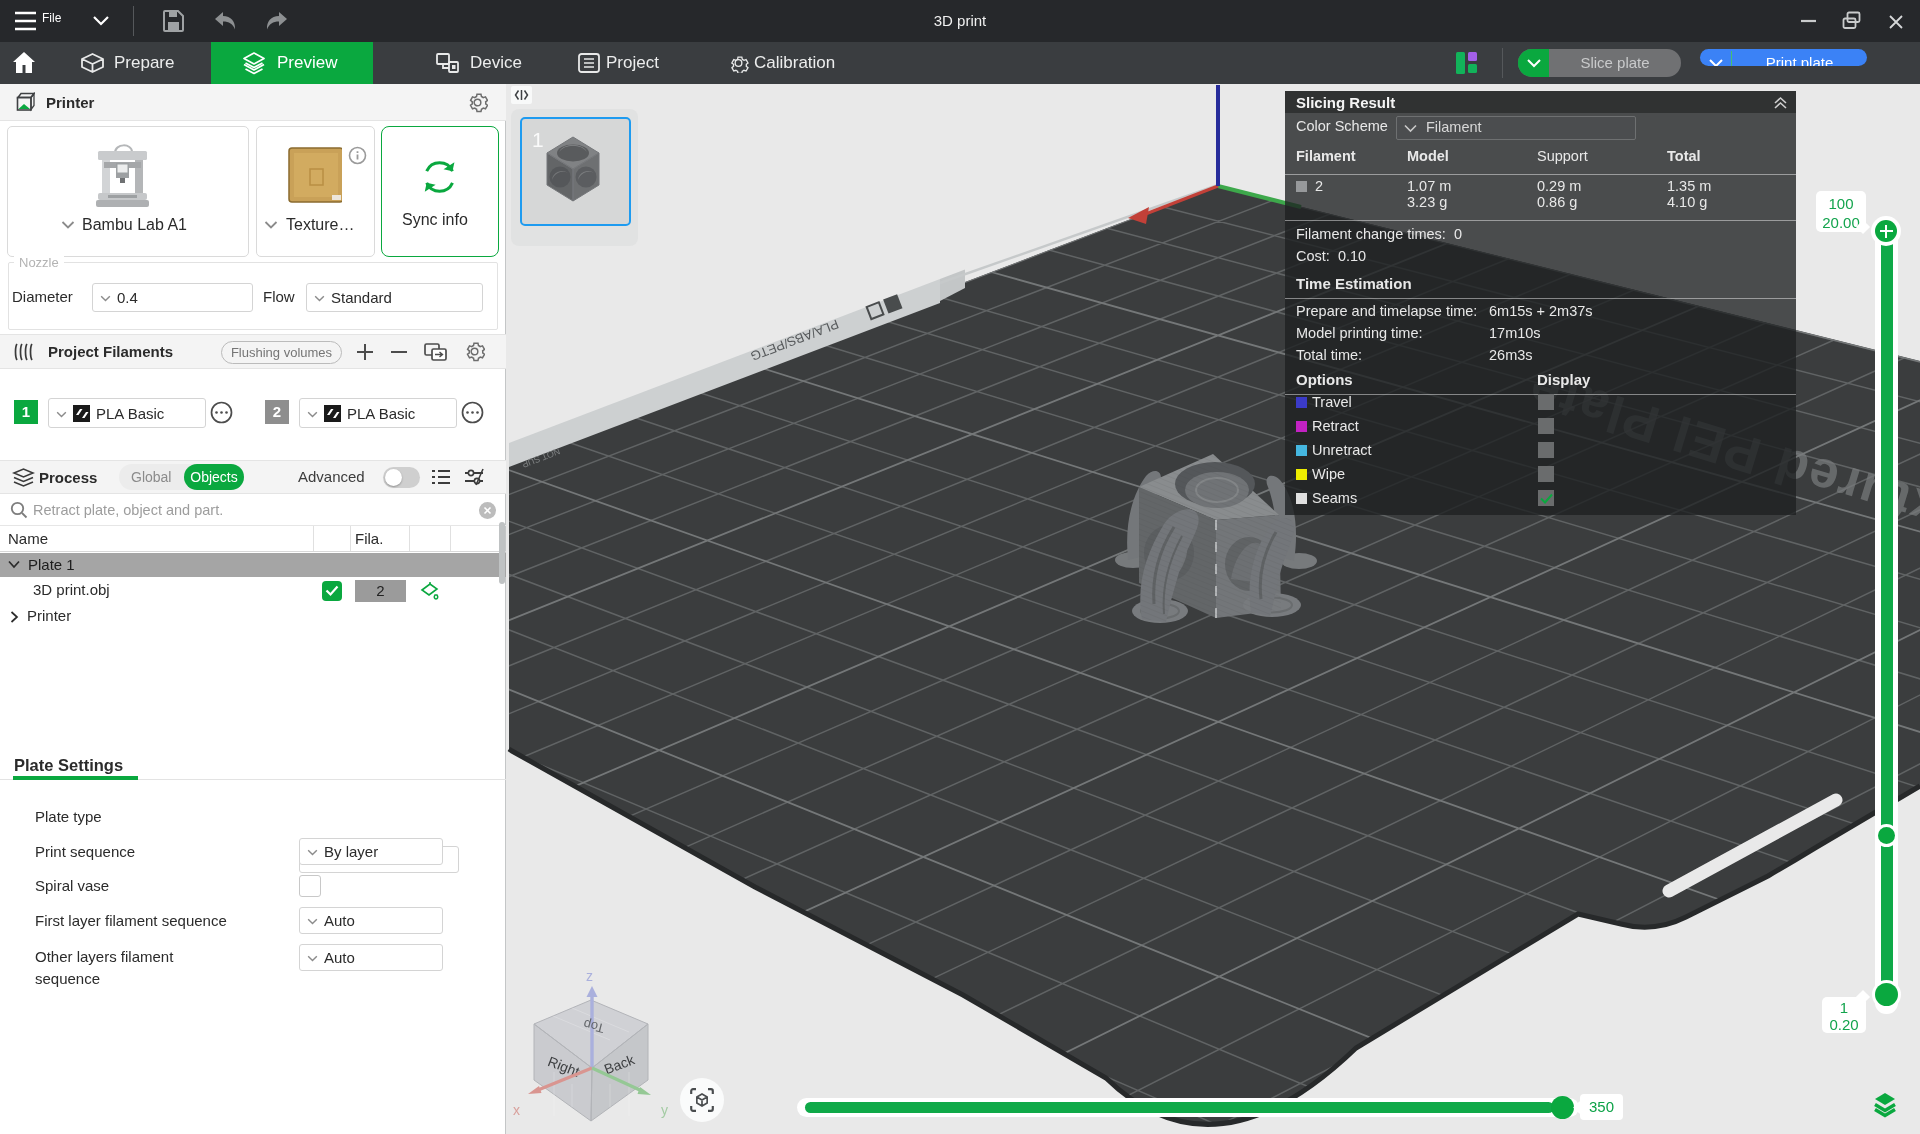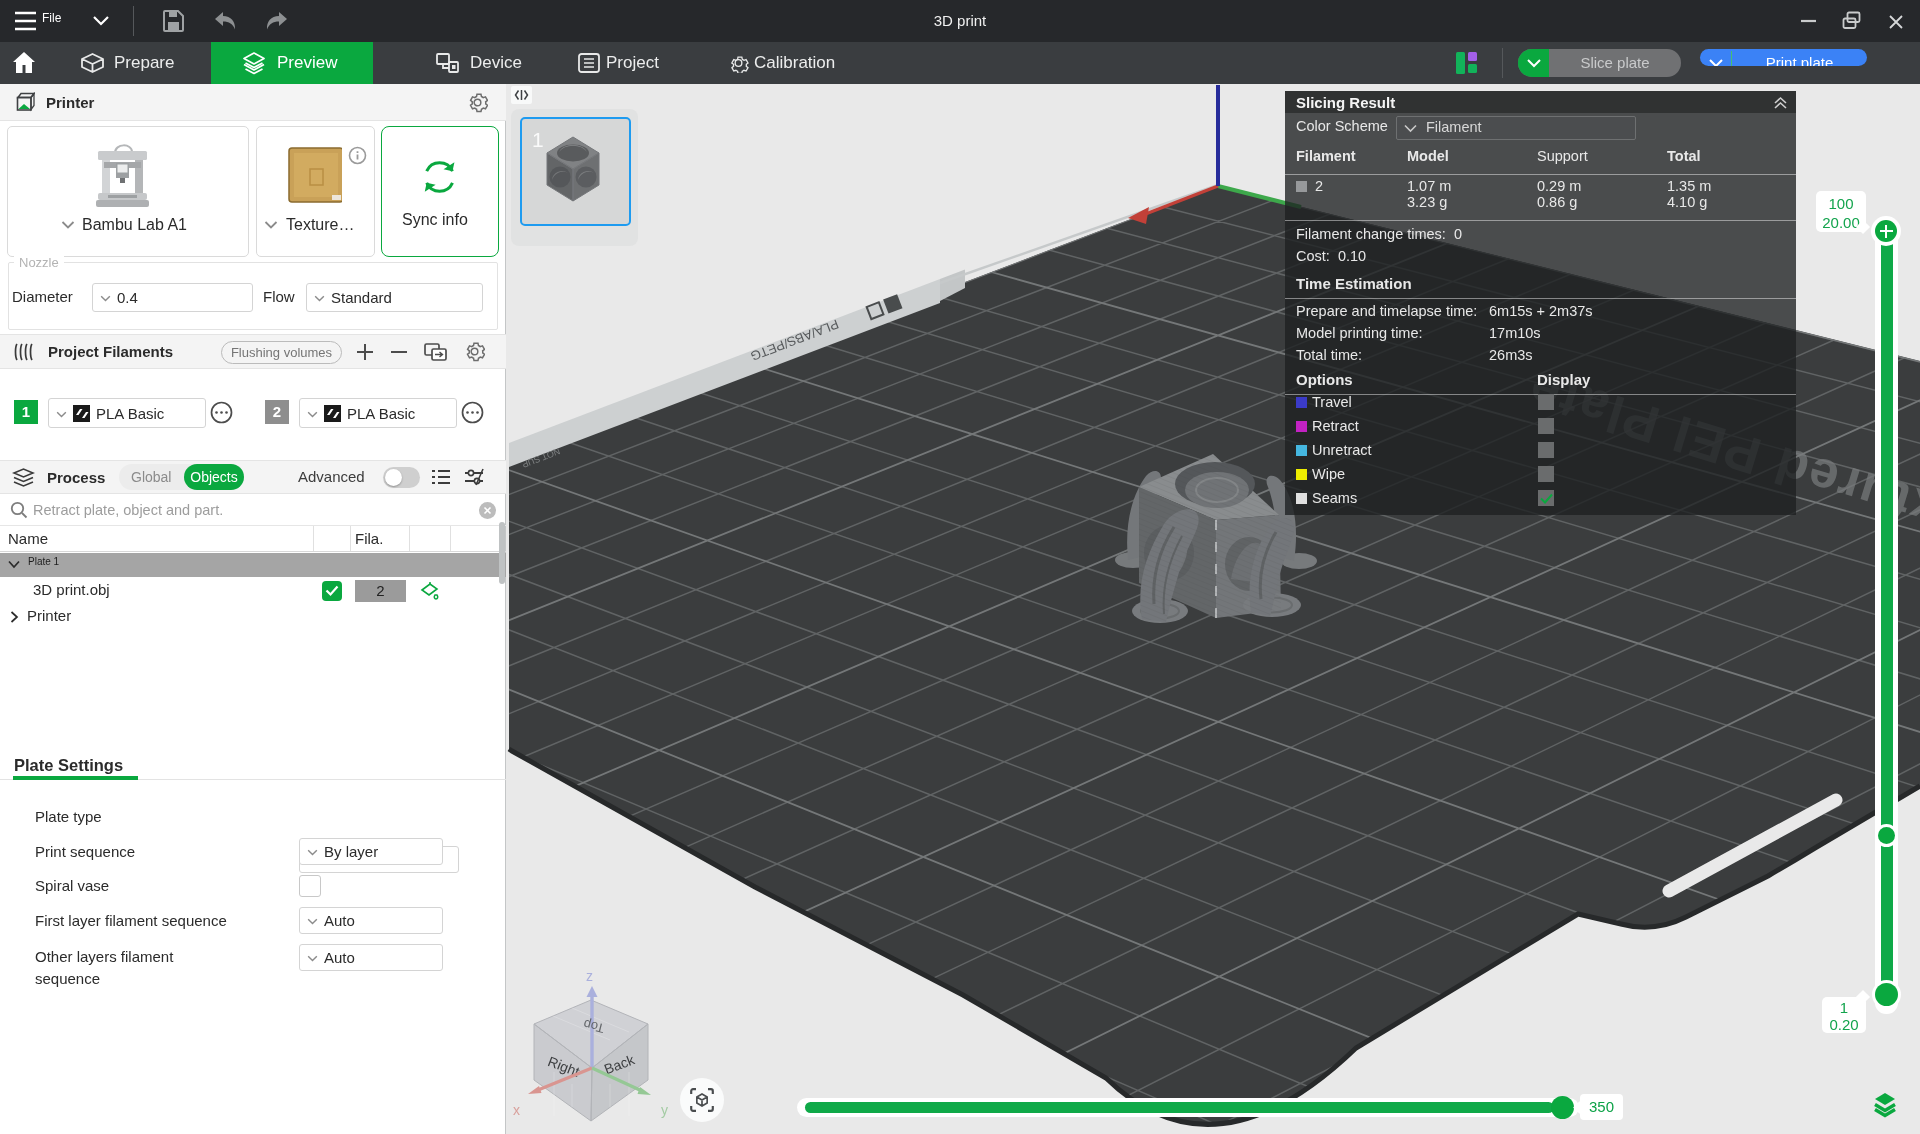--- a/index.html
+++ b/index.html
@@ -209,21 +209,21 @@
       <circle cx="6.5" cy="11.5" r="1.3" fill="#4c4c4c"></circle>
       <circle cx="11.5" cy="11.5" r="1.3" fill="#4c4c4c"></circle>
       <circle cx="16.5" cy="11.5" r="1.3" fill="#4c4c4c"></circle>
     </svg>
 
  <div class="hdr" style="top:376px;height:34px">
   <svg style="margin-left:12px" width="23" height="20" viewBox="0 0 23 20">
         <path d="M2 6l9.5-4 9.5 4-9.5 4z" fill="none" stroke="#3a3a3a" stroke-width="1.6"></path>
         <path d="M2 10.5l9.5 4 9.5-4M2 15l9.5 4 9.5-4" fill="none" stroke="#3a3a3a" stroke-width="1.6"></path>
       </svg>
-  <div class="t" style="margin-left:12px">Process</div>
+  <div class="t" style="margin-left:4px">Process</div>
  </div>
  <div class="abs" style="left:119px;top:380px;width:125px;height:26px;background:#ececec;border-radius:13px"></div>
  <div class="abs" style="left:131px;top:385px;font-size:14px;color:#8b8b8b">Global</div>
  <div class="abs" style="left:184px;top:380px;width:60px;height:26px;background:#0aa83f;border-radius:13px;color:#fff;font-size:14px;text-align:center;line-height:26px">Objects</div>
  <div class="abs" style="left:298px;top:384px;font-size:15px;color:#3c3c3c">Advanced</div>
  <div class="abs" style="left:383px;top:383px;width:37px;height:21px;background:#cfcfcf;border-radius:11px"></div>
  <div class="abs" style="left:385px;top:385px;width:17px;height:17px;background:#fff;border-radius:9px;box-shadow:0 1px 2px rgba(0,0,0,.3)"></div>
  <svg class="abs" style="left:431px;top:384px" width="20" height="18">
       <path d="M1 3h3M1 9h3M1 15h3" stroke="#3c3c3c" stroke-width="2"></path>
       <path d="M7 3h12M7 9h12M7 15h12" stroke="#3c3c3c" stroke-width="1.8"></path>
@@ -248,21 +248,21 @@
  <div class="abs" style="left:8px;top:446px;font-size:15px;color:#2b2b2b">Name</div>
  <div class="abs" style="left:355px;top:446px;font-size:15px;color:#2b2b2b">Fila.</div>
  <div class="abs" style="left:313px;top:442px;width:1px;height:25px;background:#e0e0e0"></div>
  <div class="abs" style="left:350px;top:442px;width:1px;height:25px;background:#e0e0e0"></div>
  <div class="abs" style="left:409px;top:442px;width:1px;height:25px;background:#e0e0e0"></div>
  <div class="abs" style="left:450px;top:442px;width:1px;height:25px;background:#e0e0e0"></div>
  <div class="abs" style="left:0;top:469px;width:506px;height:24px;background:#a5a5a5"></div>
  <svg class="abs" style="left:8px;top:476px" width="12" height="9">
       <path d="M1 1.5l5 5.5 5-5.5" stroke="#2b2b2b" stroke-width="1.7" fill="none"></path>
     </svg>
- <div class="abs" style="left:28px;top:472px;font-size:10px;color:#1d1d1d">Plate 1</div>
+ <div class="abs" style="left:28px;top:472px;font-size:15px;color:#1d1d1d">Plate 1</div>
  <div class="abs" style="left:33px;top:497px;font-size:15px;color:#2b2b2b">3D print.obj</div>
  <div class="abs" style="left:322px;top:497px;width:20px;height:20px;background:#0aa83f;border-radius:4px"></div>
  <svg class="abs" style="left:325px;top:501px" width="14" height="12">
       <path d="M1.5 5.5L5.5 9.5L12.5 1.5" stroke="#fff" stroke-width="2.2" fill="none"></path>
     </svg>
  <div class="abs" style="left:355px;top:496px;width:51px;height:22px;background:#9b9b9b;font-size:15px;color:#222;text-align:center;line-height:22px">2</div>
  <svg class="abs" style="left:419px;top:497px" width="22" height="20" viewBox="0 0 22 20">
       <path d="M3 9l8-6 7 5-8 6z" fill="none" stroke="#0aa83f" stroke-width="1.6"></path>
       <path d="M11 3v-2M18 14c1.5 2 .5 4-1 4s-2.5-2-1-4z" fill="none" stroke="#0aa83f" stroke-width="1.5"></path>
     </svg>

